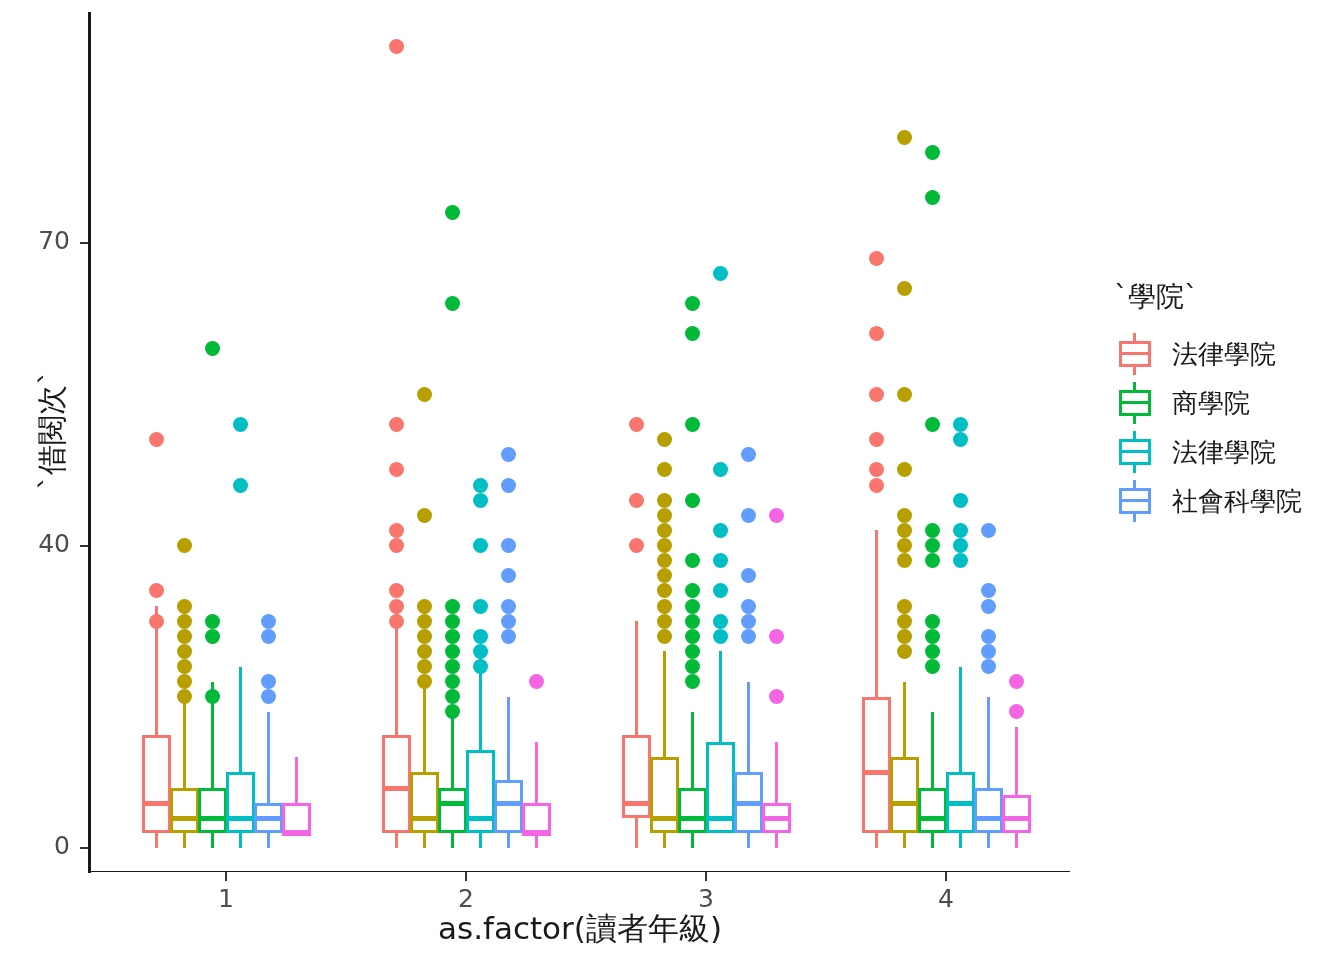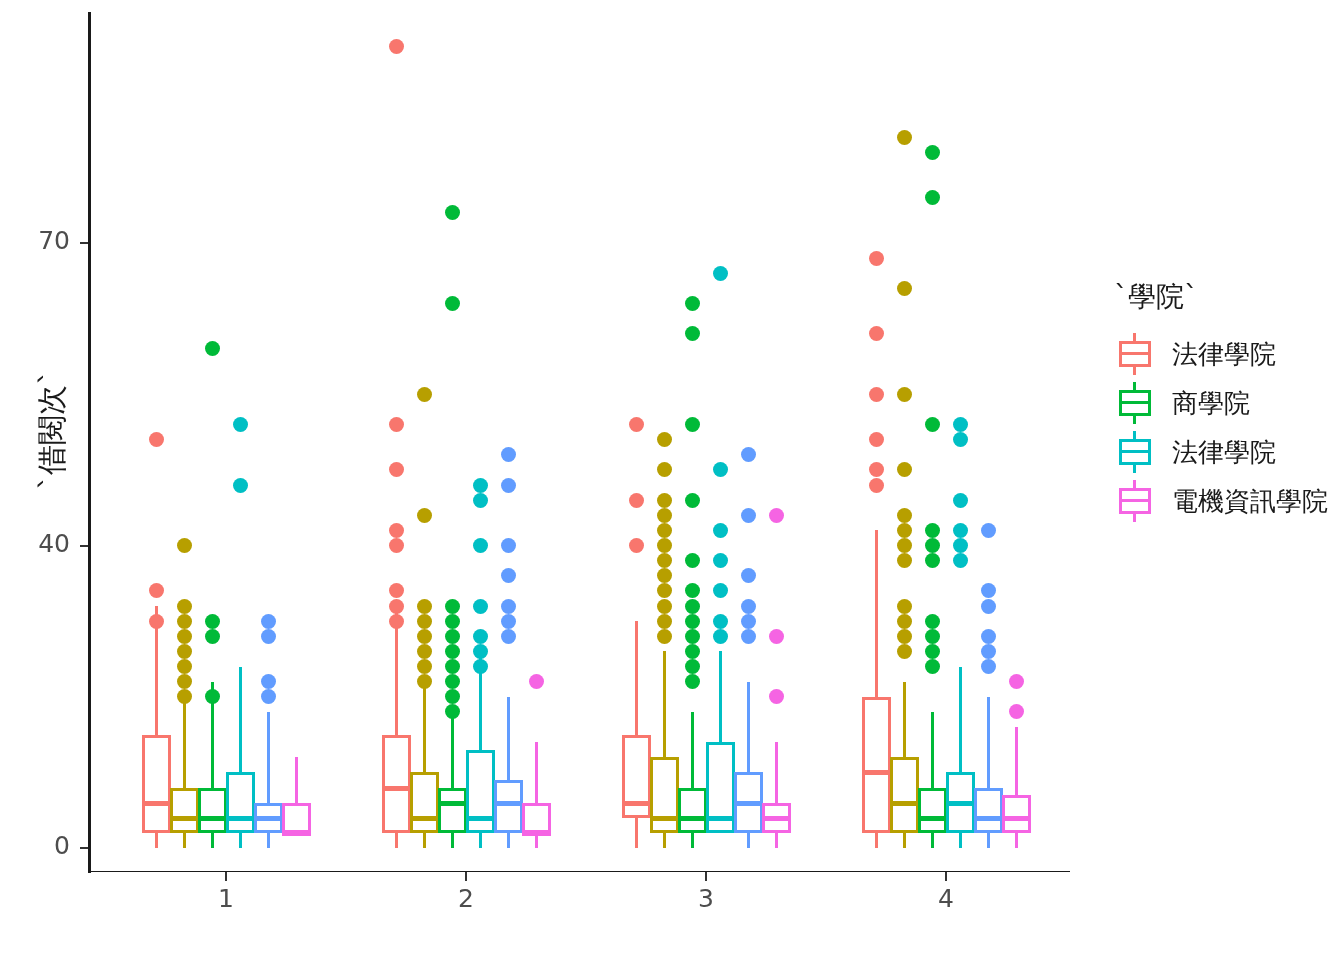--- a/index.html
+++ b/index.html
@@ -61,20 +61,21 @@
       <div class="xtick-label" style="left: 466px;">2</div>
       <div class="xtick-mark" style="left: 705px;"></div>
       <div class="xtick-label" style="left: 706px;">3</div>
       <div class="xtick-mark" style="left: 945px;"></div>
       <div class="xtick-label" style="left: 946px;">4</div>
     </div>
 
   <div id="ylab-wrap">
     <div id="ylab">`借閱次`</div>
   </div>
+  <div id="xlab">as.factor(讀者年級)</div>
 
   <div id="panel">
       <div class="wk" style="left: 63.5px; top: 594px; width: 3px; height: 128.562px; background: rgb(248, 118, 109);"></div>
       <div class="wk" style="left: 63.5px; top: 820.875px; width: 3px; height: 15.125px; background: rgb(248, 118, 109);"></div>
       <div class="bx" style="left: 50.5px; top: 722.562px; width: 29px; height: 98.3125px; border: 3px solid rgb(248, 118, 109);"></div>
       <div class="md" style="left: 50.5px; top: 788.625px; width: 29px; height: 5px; background: rgb(248, 118, 109);"></div>
       <div class="pt" style="left: 57.5px; top: 420.125px; width: 15px; height: 15px; background: rgb(248, 118, 109);"></div>
       <div class="pt" style="left: 57.5px; top: 571.375px; width: 15px; height: 15px; background: rgb(248, 118, 109);"></div>
       <div class="pt" style="left: 57.5px; top: 601.625px; width: 15px; height: 15px; background: rgb(248, 118, 109);"></div>
       <div class="wk" style="left: 91.5px; top: 684.75px; width: 3px; height: 90.75px; background: rgb(183, 159, 0);"></div>
@@ -338,23 +339,23 @@
           <div class="leg-key">
             <div class="kwu" style="background: rgb(0, 191, 196);"></div>
             <div class="kbox" style="border-color: rgb(0, 191, 196);"></div>
             <div class="kmed" style="background: rgb(0, 191, 196);"></div>
             <div class="kwl" style="background: rgb(0, 191, 196);"></div>
           </div>
           <div class="leg-label">法律學院</div>
         </div>
         <div class="leg-row">
           <div class="leg-key">
-            <div class="kwu" style="background: rgb(245, 100, 227);"></div>
-            <div class="kbox" style="border-color: rgb(245, 100, 227);"></div>
-            <div class="kmed" style="background: rgb(245, 100, 227);"></div>
-            <div class="kwl" style="background: rgb(245, 100, 227);"></div>
+            <div class="kwu" style="background: rgb(97, 156, 255);"></div>
+            <div class="kbox" style="border-color: rgb(97, 156, 255);"></div>
+            <div class="kmed" style="background: rgb(97, 156, 255);"></div>
+            <div class="kwl" style="background: rgb(97, 156, 255);"></div>
           </div>
-          <div class="leg-label">電機資訊學院</div>
+          <div class="leg-label">社會科學院</div>
         </div>
       </div>
   </div>
 
 </div>
 
 </body></html>

